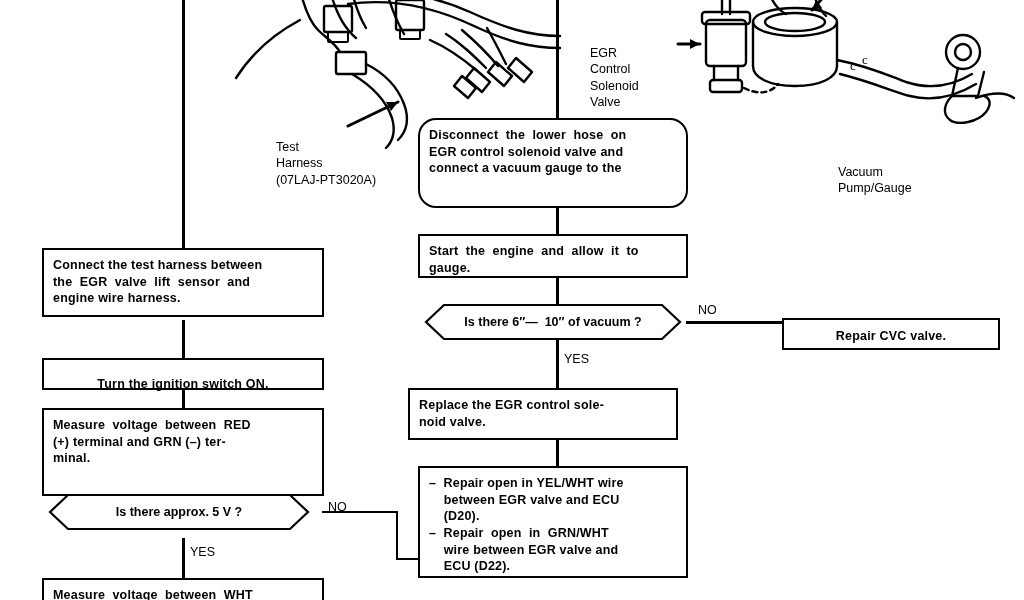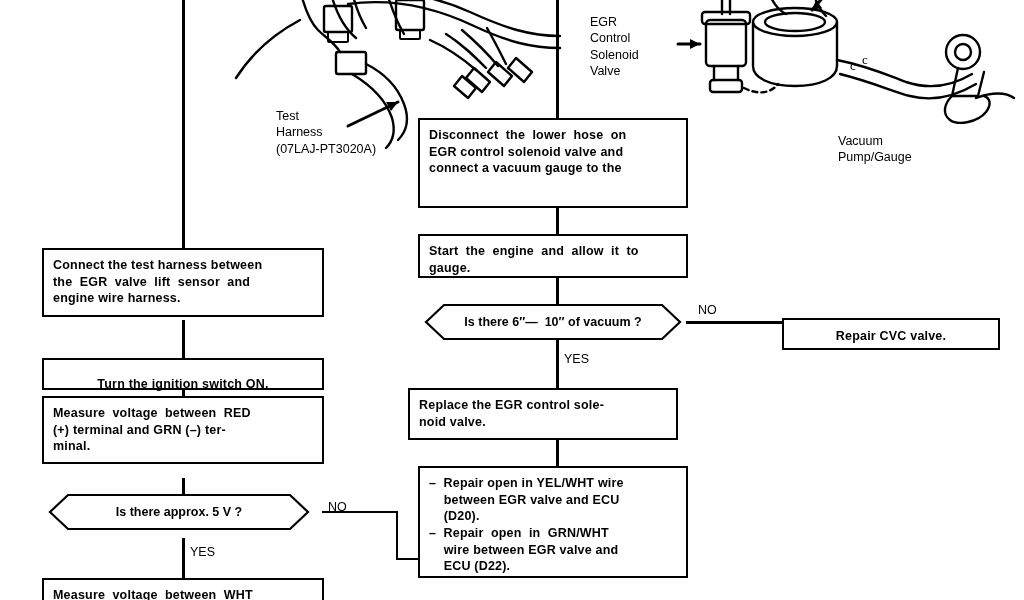--- a/index.html
+++ b/index.html
@@ -91,20 +91,21 @@
     font-size: 12.5px;
     white-space: pre;
     line-height: 1.25;
   }
   .callout {
     position: absolute;
     font-size: 12.5px;
     line-height: 1.3;
     white-space: pre;
     font-weight: normal;
+    margin-top: 31px;
   }
 
   
   .art {
     position: absolute;
     left: 0;
     top: 0;
     width: 1024px;
     height: 600px;
     pointer-events: none;
@@ -218,41 +219,41 @@
   <div class="box" style="left:42px; top:248px; width:282px; height:69px;">
     <span class="ln">Connect the test harness between</span>
     <span class="ln">the  EGR  valve  lift  sensor  and</span>
     <span class="ln">engine wire harness.</span>
   </div>
 
   <div class="box center" style="left:42px; top:358px; width:282px; height:32px; padding-top:16px;">
     <span class="ln">Turn the ignition switch ON.</span>
   </div>
 
-  <div class="box" style="left:42px; top:396px; width:282px; height:68px;">
+  <div class="box" style="left:42px; top:408px; width:282px; height:88px;">
     <span class="ln">Measure  voltage  between  RED</span>
     <span class="ln">(+) terminal and GRN (–) ter-</span>
     <span class="ln">minal.</span>
   </div>
 
   <div class="diamond" style="left:34px; top:494px; width:290px; height:36px;">
     <svg width="290" height="36" viewBox="0 0 290 36" xmlns="http://www.w3.org/2000/svg">
       <polygon points="16,18 34,1 256,1 274,18 256,35 34,35" fill="#fff" stroke="#000" stroke-width="2.2"></polygon>
     </svg>
     <div class="dtext">Is there approx. 5 V ?</div>
   </div>
 
   <div class="lbl" style="left:328px; top:500px;">NO</div>
   <div class="lbl" style="left:190px; top:545px;">YES</div>
 
   <div class="box" style="left:42px; top:578px; width:282px; height:44px;">
     <span class="ln">Measure  voltage  between  WHT</span>
   </div>
 
-  <div class="box" style="left:418px; top:118px; width:270px; height:90px;">
+  <div class="box" style="left:418px; top:118px; width:270px; height:90px;border-radius:18px;">
     <span class="ln">Disconnect  the  lower  hose  on</span>
     <span class="ln">EGR control solenoid valve and</span>
     <span class="ln">connect a vacuum gauge to the</span>
   </div>
 
   <div class="box" style="left:418px; top:234px; width:270px; height:44px;">
     <span class="ln">Start  the  engine  and  allow  it  to</span>
     <span class="ln">gauge.</span>
   </div>
 

